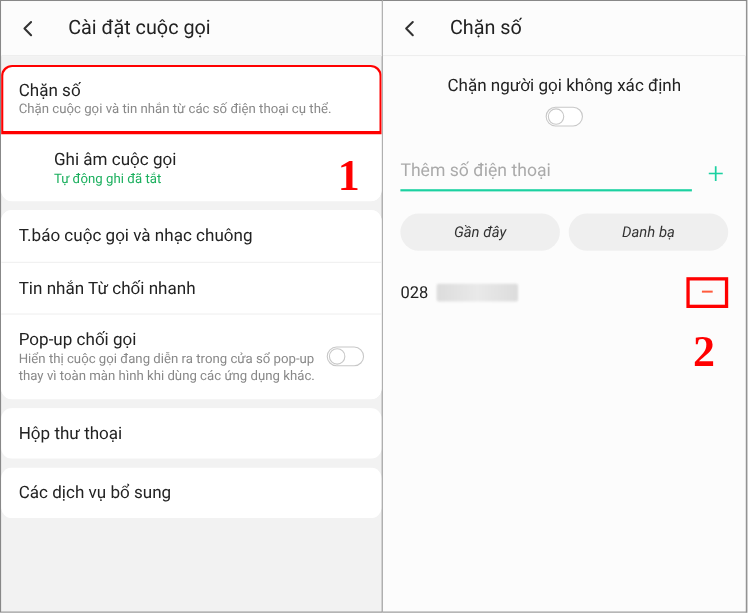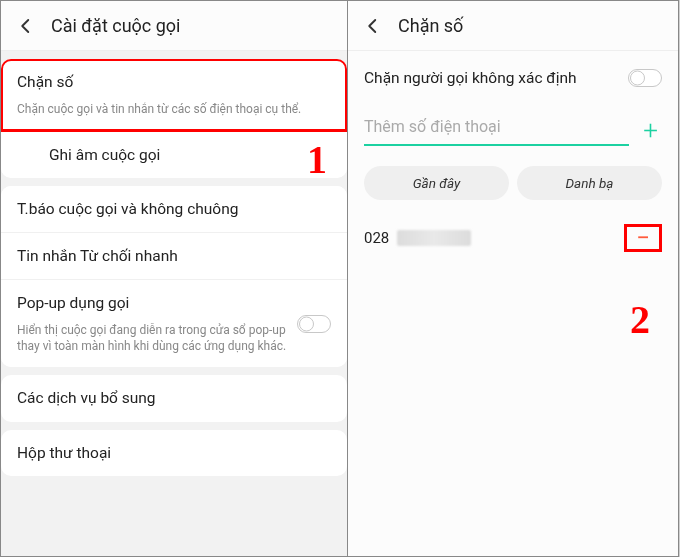--- a/index.html
+++ b/index.html
@@ -17,21 +17,21 @@
     position: relative;
     overflow: hidden;
   }
   .phone-left { width: 348px; border: 1px solid #888; }
   .phone-right { width: 331px; border: 1px solid #888; border-left: none; }
   .header {
     background: #fcfcfc;
     padding: 14px 16px;
     display: flex;
     align-items: center;
-    gap: 16px;
+    gap: 27px;
     border-bottom: 1px solid #eee;
   }
   .header .back-icon {
     width: 18px;
     height: 18px;
     display: flex;
     align-items: center;
     justify-content: center;
   }
   .header-title {
@@ -49,21 +49,21 @@
   .item.bot-round { border-bottom-left-radius: 10px; border-bottom-right-radius: 10px; padding-left: 48px; }
   .item-title {
     font-size: 15.5px;
     color: #222;
     font-weight: 400;
     line-height: 1.3;
   }
   .item-sub {
     font-size: 12px;
     color: #888;
-    margin-top: 10px;
+    margin-top: 0;
     line-height: 1.3;
   }
   .item-sub.green { color: #1aaf5d; }
   .group {
     margin: 8px 0 0 0;
     border-radius: 10px;
     overflow: hidden;
     background: #fff;
   }
   .group .item { margin-top: 0; }
@@ -108,20 +108,21 @@
   }
   
   .right-content {
     padding: 0 14px;
   }
   .row-toggle {
     display: flex;
     align-items: center;
     padding: 18px 2px 18px 2px;
     gap: 10px;
+    flex-direction: column;
   }
   .row-toggle .label {
     flex: 1;
     font-size: 15.5px;
     color: #222;
   }
   .input-row {
     display: flex;
     align-items: center;
     gap: 10px;
@@ -205,48 +206,49 @@
     <span class="header-title">Cài đặt cuộc gọi</span>
   </div>
 
   <div class="group">
     <div class="item top-round highlight-red">
       <div class="item-title">Chặn số</div>
       <div class="item-sub">Chặn cuộc gọi và tin nhắn từ các số điện thoại cụ thể.</div>
     </div>
     <div class="item bot-round">
       <div class="item-title">Ghi âm cuộc gọi</div>
-    </div>
-  </div>
-
-  <div class="group">
-    <div class="item">
-      <div class="item-title">T.báo cuộc gọi và không chuông</div>
+      <div class="item-sub green">Tự động ghi đã tắt</div>
+    </div>
+  </div>
+
+  <div class="group">
+    <div class="item">
+      <div class="item-title">T.báo cuộc gọi và nhạc chuông</div>
     </div>
     <div class="item">
       <div class="item-title">Tin nhắn Từ chối nhanh</div>
     </div>
     <div class="item with-toggle">
       <div class="item-text">
-        <div class="item-title">Pop-up dụng gọi</div>
+        <div class="item-title">Pop-up chối gọi</div>
         <div class="item-sub">Hiển thị cuộc gọi đang diễn ra trong cửa sổ pop-up thay vì toàn màn hình khi dùng các ứng dụng khác.</div>
       </div>
       <div class="toggle"></div>
     </div>
   </div>
 
   <div class="group">
     <div class="item">
+      <div class="item-title">Hộp thư thoại</div>
+    </div>
+  </div>
+
+  <div class="group">
+    <div class="item">
       <div class="item-title">Các dịch vụ bổ sung</div>
-    </div>
-  </div>
-
-  <div class="group">
-    <div class="item">
-      <div class="item-title">Hộp thư thoại</div>
     </div>
   </div>
 
   <div class="annotation" style="top:135px; right:20px;">1</div>
 </div>
 
 <div class="phone-screen phone-right" style="background:#fcfcfc;">
   <div class="header">
     <span class="back-icon">
       <svg viewBox="0 0 24 24" width="18" height="18" fill="none" stroke="#333" stroke-width="2.5" stroke-linecap="round" stroke-linejoin="round">

